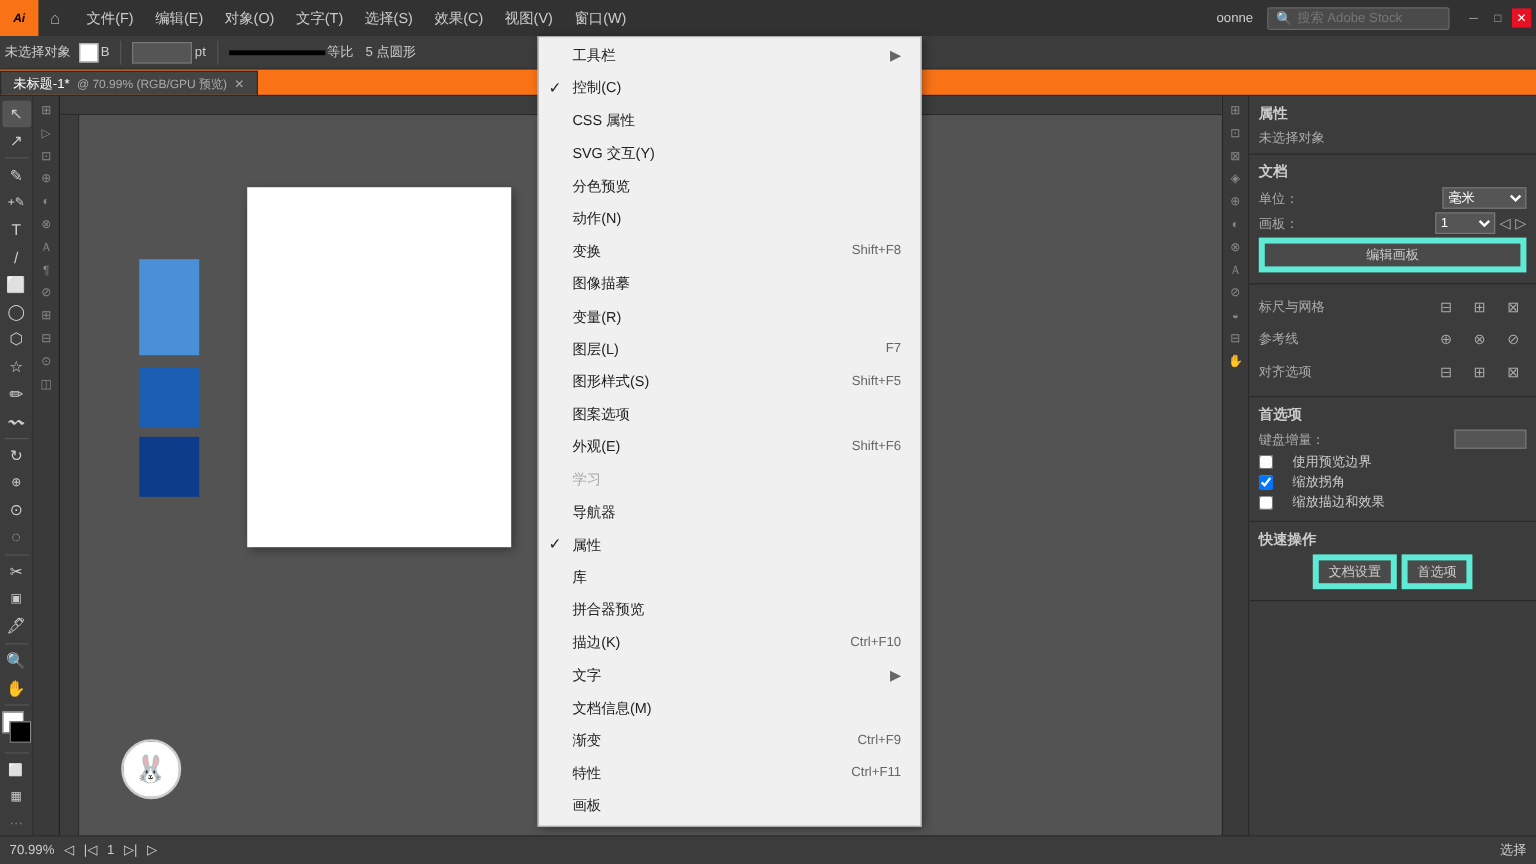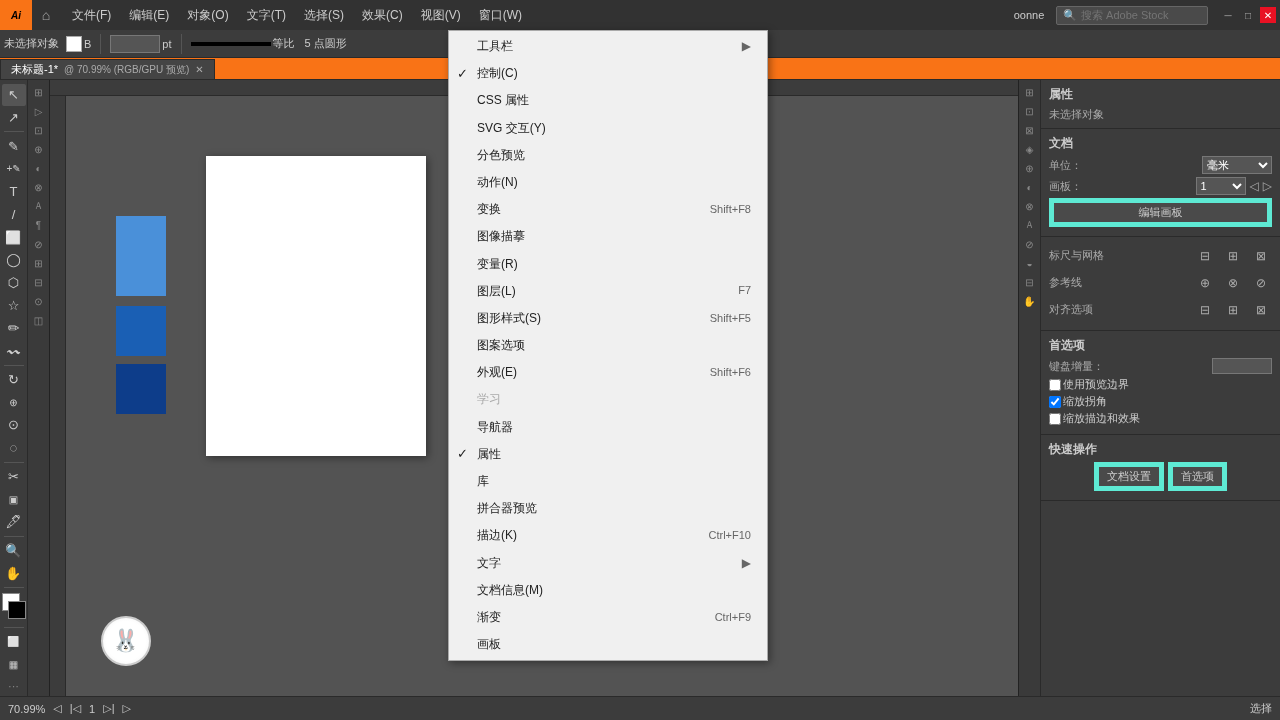--- a/index.html
+++ b/index.html
@@ -198,21 +198,21 @@
       font-size: 11px; padding: 2px 8px; cursor: pointer;
     }
     #right-panel .panel-icon-row {
       display: flex; align-items: center; gap: 6px; margin-top: 2px;
     }
     #right-panel .panel-icon {
       width: 22px; height: 22px; display: flex; align-items: center; justify-content: center;
       color: #aaa; font-size: 12px; cursor: pointer; border: 1px solid transparent;
     }
     #right-panel .checkbox-row {
-      display: flex; align-items: center; gap: 2px; margin-bottom: 2px;
+      display: flex; align-items: center; gap: 16px; margin-bottom: 2px;
     }
     #right-panel .checkbox-row input { width: 12px; height: 12px; }
     #right-panel .checkbox-row label { color: #ccc; font-size: 11px; }
 
     
     #statusbar {
       height: 24px;
       background: #3c3c3c;
       display: flex; align-items: center;
       padding: 0 8px;
@@ -579,16 +579,20 @@
         <span class="arrow">▶</span>
       </div>
       <div class="menu-item">
         <span>文档信息(M)</span>
       </div>
       <div class="menu-item">
         <span>渐变</span>
         <span class="shortcut">Ctrl+F9</span>
       </div>
       <div class="menu-item">
+        <span>特性</span>
+        <span class="shortcut">Ctrl+F11</span>
+      </div>
+      <div class="menu-item">
         <span>画板</span>
       </div>
     </div>
 </div>
 
 </body></html>

